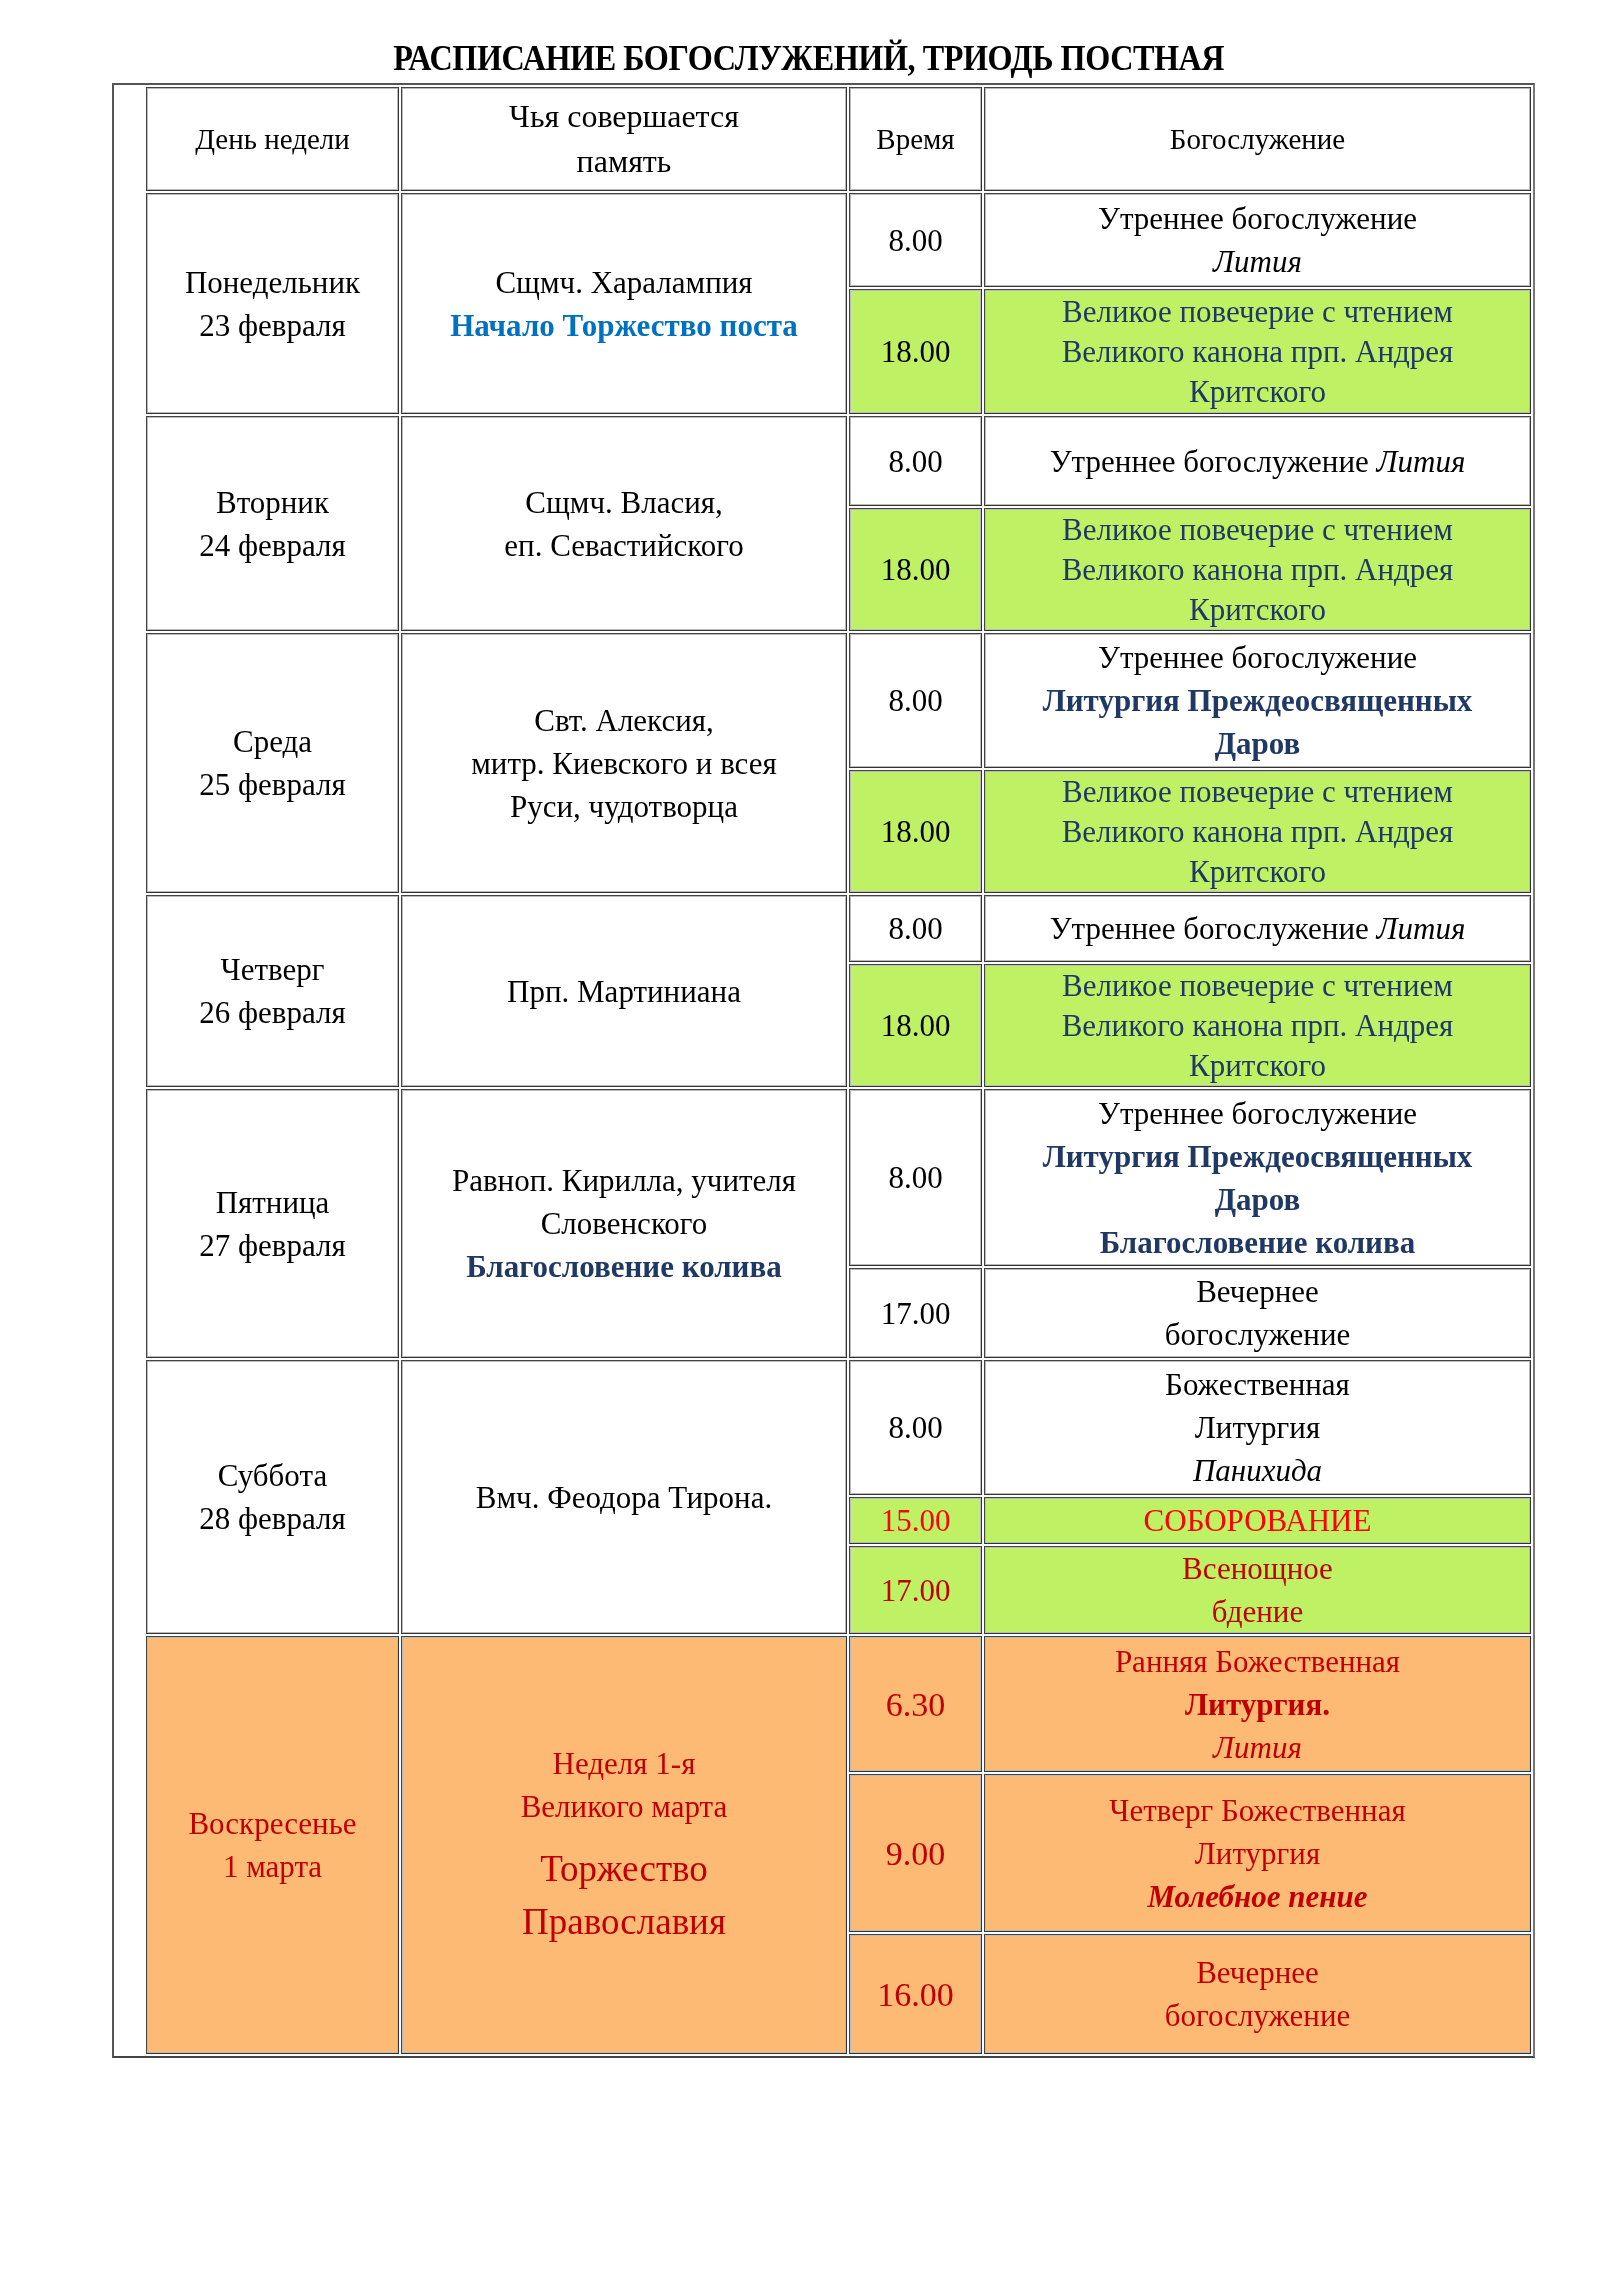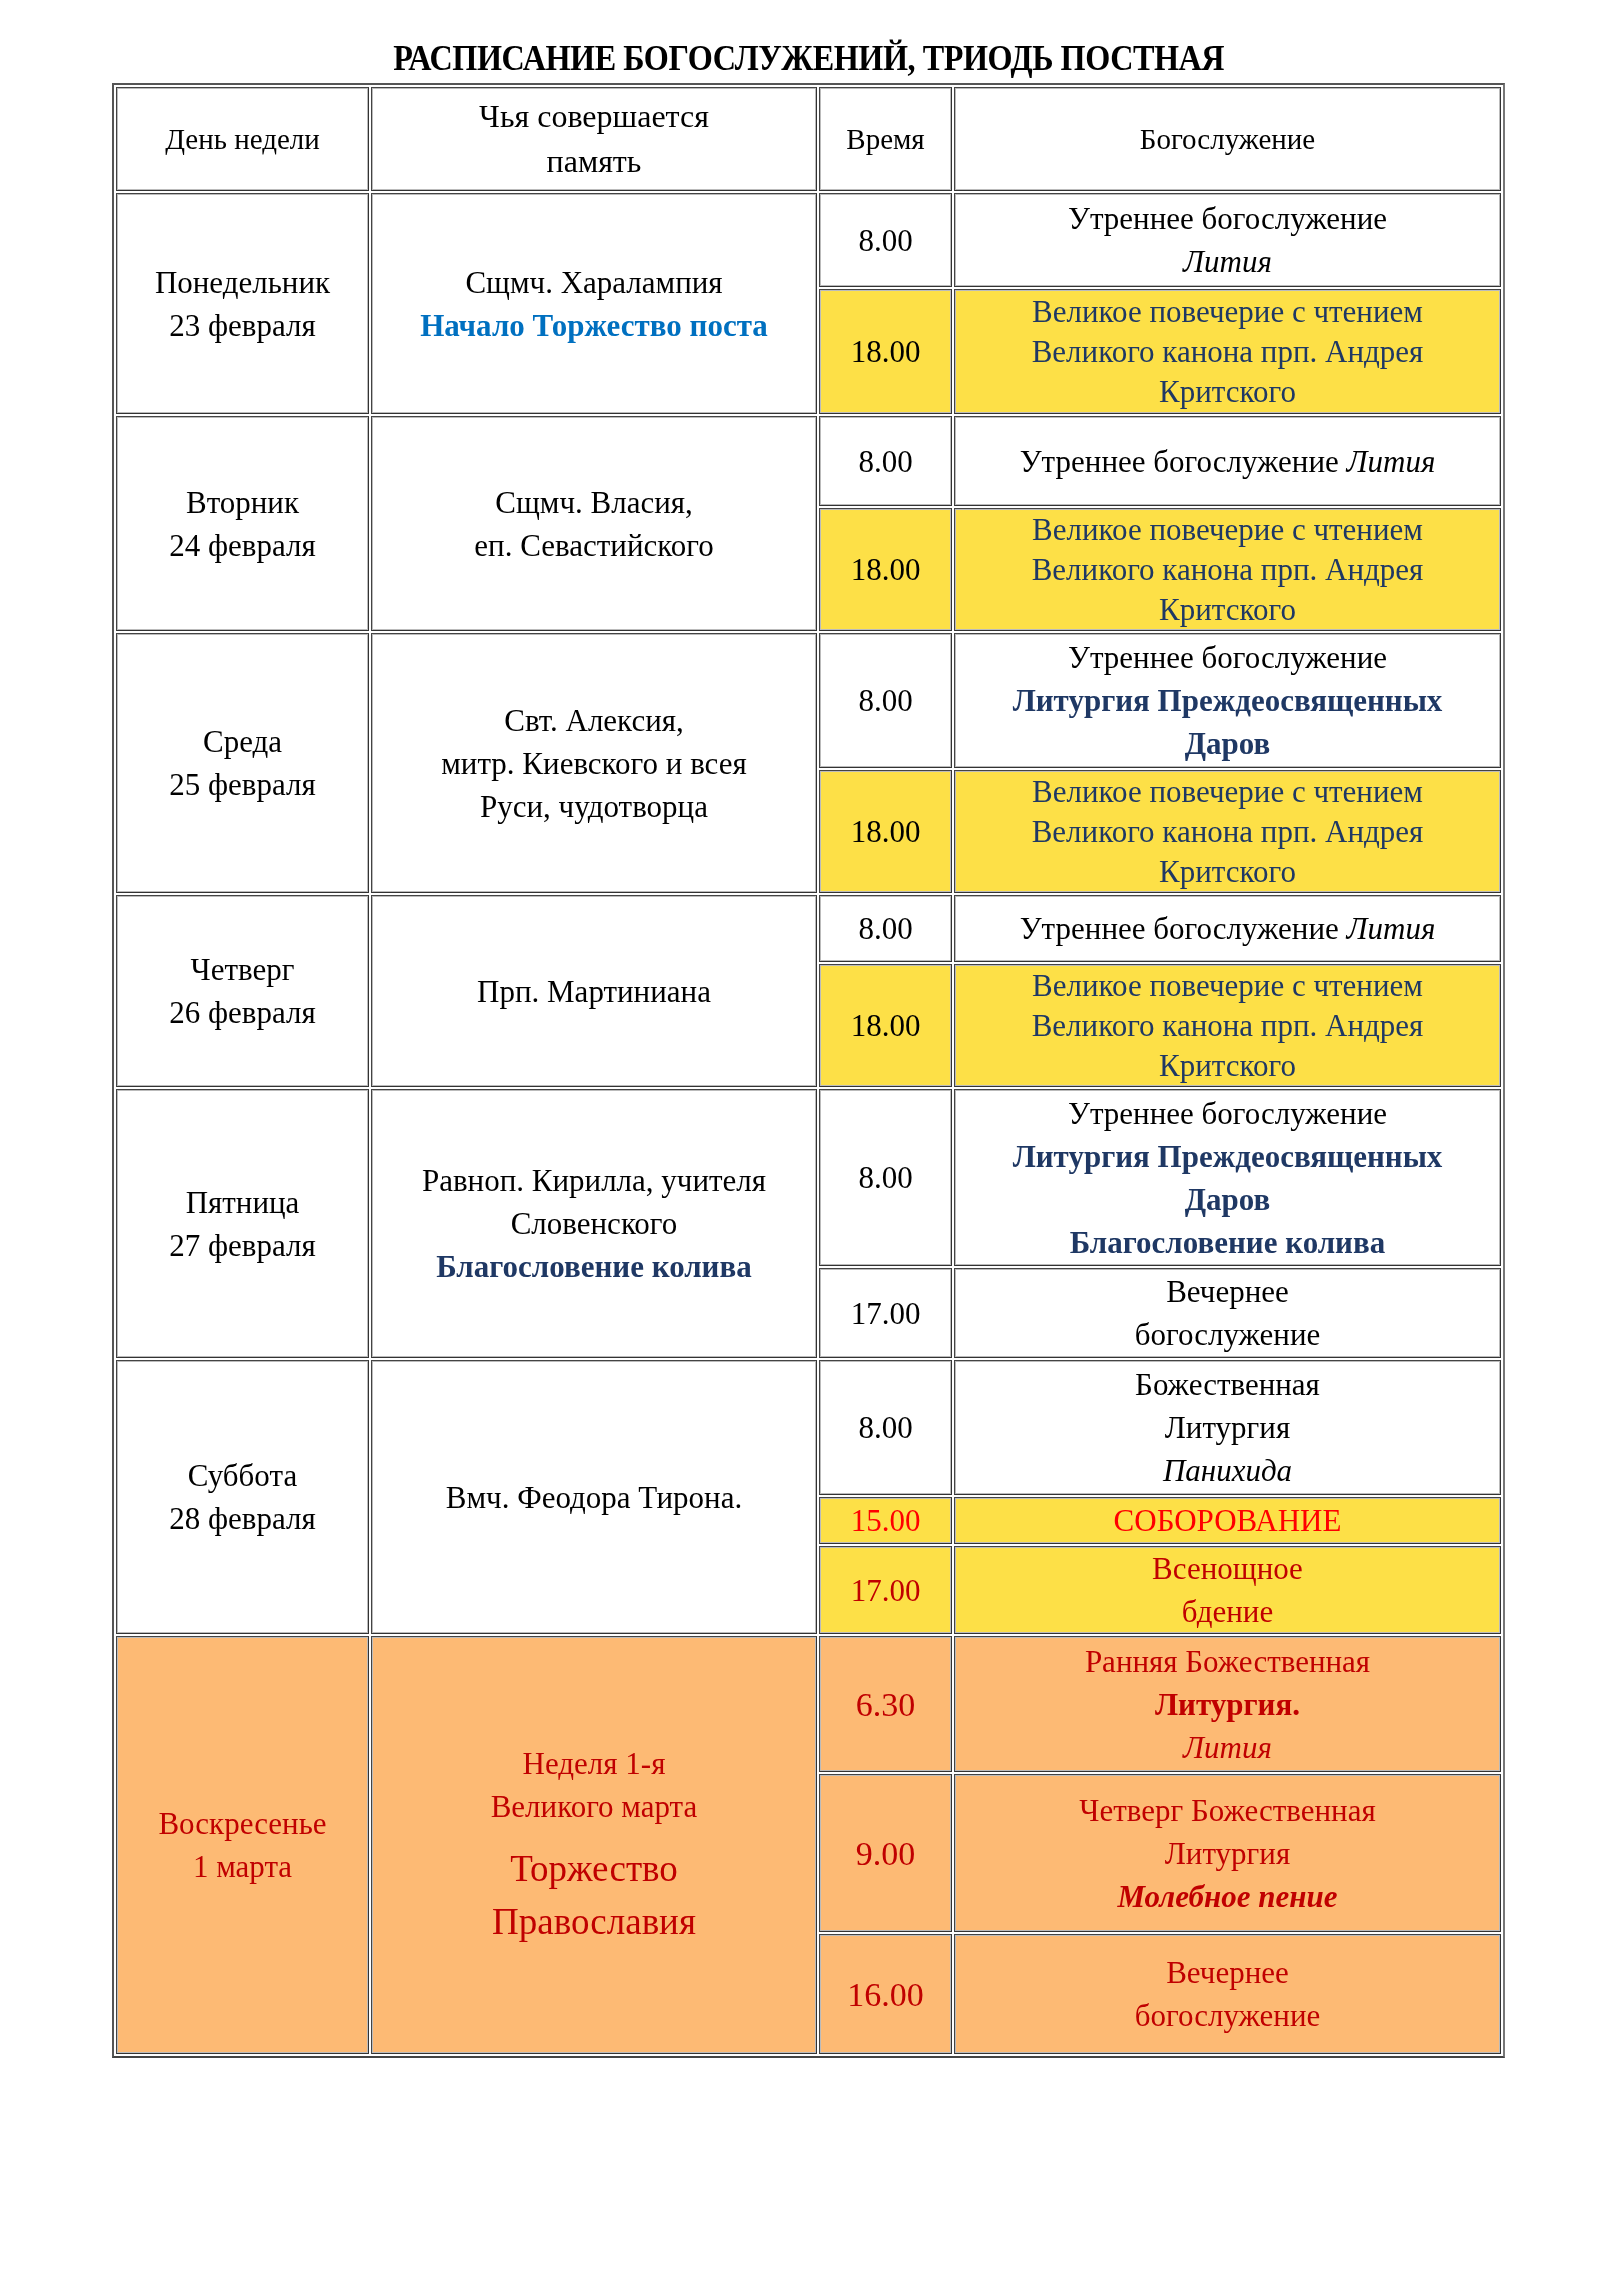--- a/index.html
+++ b/index.html
@@ -9,33 +9,34 @@
     text-align: center; font-family: "Liberation Serif", serif; font-weight: bold;
     font-size: 35px; letter-spacing: -0.5px; line-height: 43px;
     transform: scaleX(0.92); transform-origin: 788px 0;
   }
   .sched {
     position: absolute; left: 112px; top: 83px; width: 1391px;
     border-collapse: separate; border-spacing: 2px;
     border: 2px solid #555;
     border-right-color: #777; border-bottom-color: #444;
     table-layout: fixed;
+    padding-left: 30px;
   }
   .sched td, .sched th {
     border: 1.5px solid #333;
     border-top-color: #444; border-left-color: #444;
     box-shadow: inset 0 0 0 1px #bbb;
     text-align: center; vertical-align: middle;
     padding: 0 5.9px; font-weight: normal;
     font-size: 31px; line-height: 43px;
   }
   .sched th { font-size: 29px; }
   .sched th.mem { font-size: 32px; line-height: 45px; }
   col.c1 { width: 253px; } col.c2 { width: 446px; } col.c3 { width: 133px; } col.c4 { width: 547px; }
-  .shade { background: #fde047; }
+  .shade { background: #bef264; }
   .sun td { background: #fdba74; }
   .it { font-style: italic; }
   .blue { color: #0070c0; font-weight: bold; }
   .navy { color: #1f3864; font-weight: bold; }
   .red { color: #ff0000; font-weight: bold; }
   .dred { color: #c00000; font-weight: bold; }
   .big { font-size: 37px; line-height: 53px; }
   .time { font-size: 31px; margin-top: 40px; }
   .time.small { font-size: 34px; }
   .line { display: block; }

